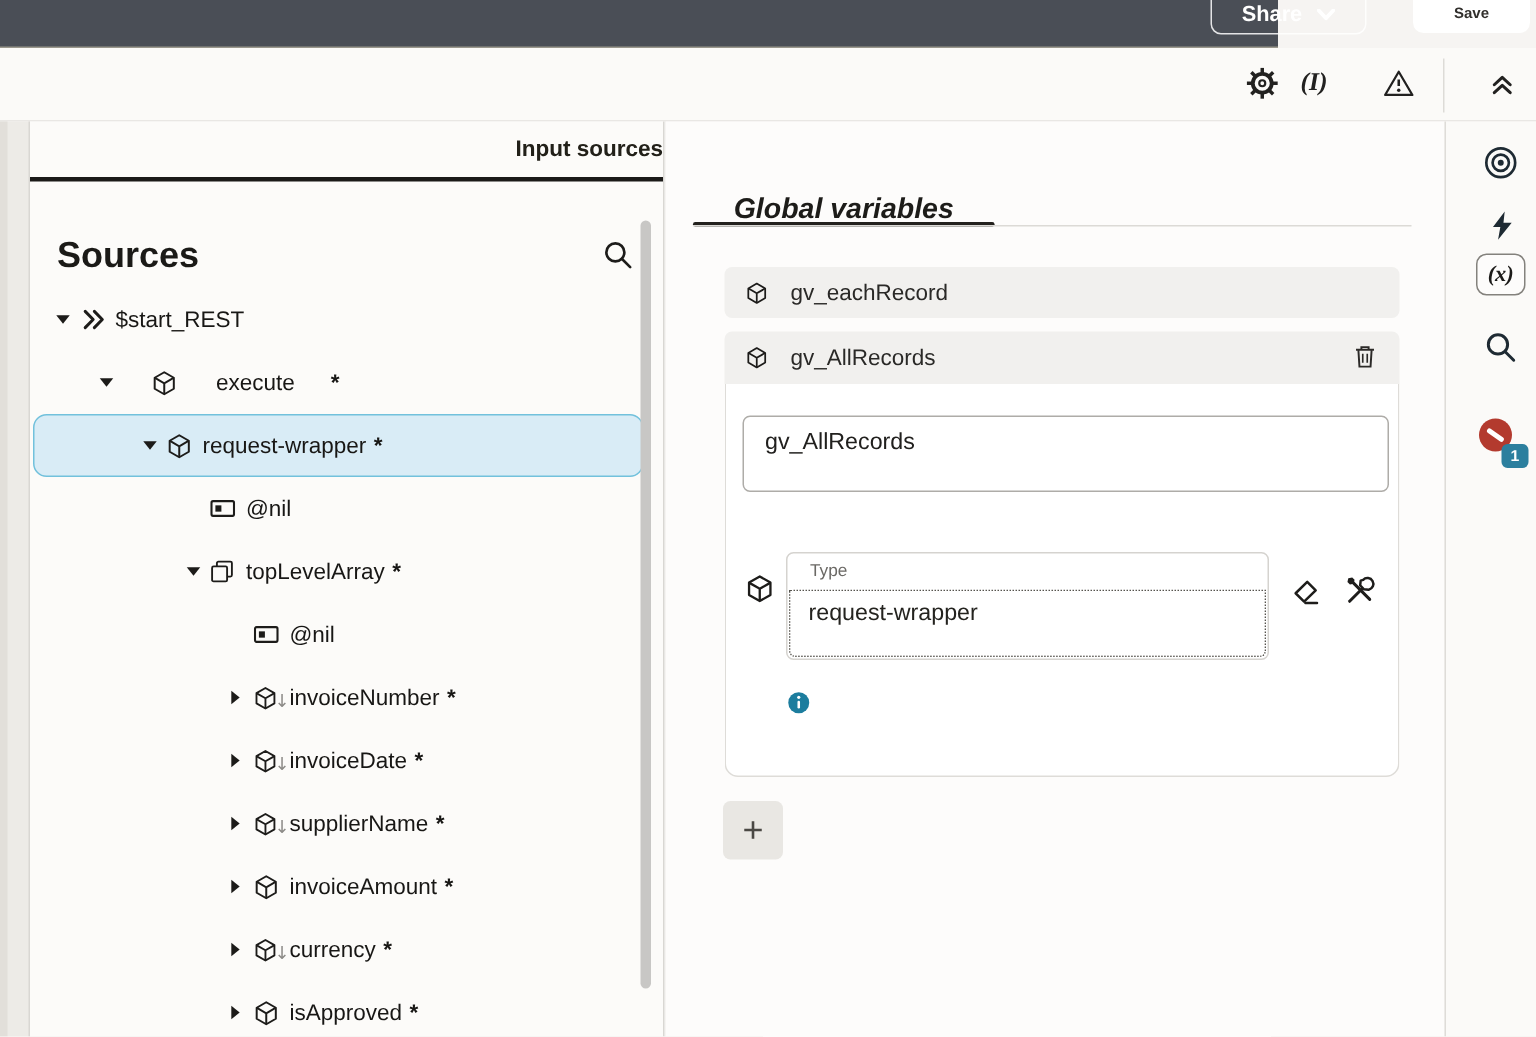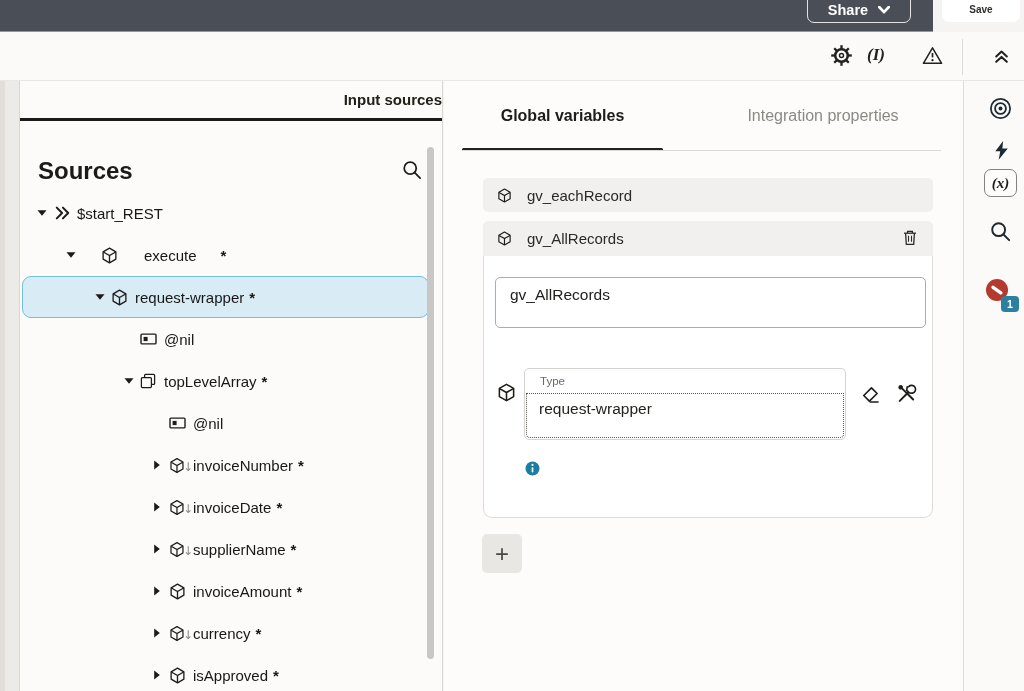--- a/index.html
+++ b/index.html
@@ -1,20 +1,20 @@
 <!DOCTYPE html>
 <html><head>
 <meta charset="utf-8">
 <style>
   * { margin:0; padding:0; box-sizing:border-box; }
   html,body { width:1024px; height:691px; overflow:hidden; }
   body { font-family:"Liberation Sans","DejaVu Sans",sans-serif; background:#f6f4f2; position:relative; color:#1c1b19; }
 
   
-  .topbar { position:absolute; left:0; top:0; width:933px; height:32px; background:#4a4e56; border-bottom:1px solid #9a978c; }
+  .topbar { position:absolute; left:0; top:0; width:852px; height:32px; background:#4a4e56; border-bottom:1px solid #9a978c; }
   .share-btn { position:absolute; left:807px; top:-12px; width:104px; height:35px; border:1px solid rgba(255,255,255,.85); border-radius:7px; background:transparent; display:flex; align-items:center; justify-content:center; gap:10px; padding-top:9px; cursor:pointer; }
   .share-btn span { color:#fff; font-size:14.5px; font-weight:600; }
   .save-btn { position:absolute; left:942px; top:-13px; width:78px; height:35px; border:none; border-radius:7px; background:#ffffff; display:flex; align-items:center; justify-content:center; padding-top:9px; cursor:pointer; }
   .save-btn span { color:#312f2c; font-size:10px; font-weight:600; }
 
   
   .toolbar { position:absolute; left:0; top:32px; width:1024px; height:49px; background:#fbfaf8; border-bottom:1px solid #e9e7e4; }
   .tool-ic { position:absolute; background:none; border:none; cursor:pointer; color:#222120; display:flex; align-items:center; justify-content:center; }
   .ic-gear { left:831px; top:13px; }
   .ic-ident { left:867px; top:13px; font-family:"Liberation Serif","DejaVu Serif",serif; font-style:italic; font-weight:600; font-size:17px; color:#222120; }
@@ -38,21 +38,21 @@
   .tree-row.selected { background:#d9ecf6; border-color:#72c1dc; }
   .caret { width:16px; display:flex; align-items:center; flex:none; }
   .node-ic { width:24px; display:flex; align-items:center; flex:none; color:#1d1c1a; }
   .node-ic .dn { color:#8d8b88; font-size:12px; margin-left:-2px; transform:translateY(2px); font-family:"DejaVu Sans",sans-serif; }
   .node-label { white-space:nowrap; }
   .req { margin-left:5px; font-weight:600; }
   .scroll-thumb { position:absolute; left:407px; top:66px; width:7px; height:512px; background:#c8c7c5; border-radius:4px; }
 
   
   .right-panel { position:absolute; left:444px; top:0; width:519px; height:610px; background:#fdfcfb; }
-  .tab { position:absolute; top:0; height:70px; display:flex; align-items:center; justify-content:center; font-size:16px; cursor:pointer; }
+  .tab { position:absolute; top:0; height:70px; display:flex; align-items:flex-end; justify-content:center; font-size:19px; cursor:pointer;font-style:italic; }
   .tab1 { left:18px; width:201px; font-weight:600; color:#1d1c19; }
   .tab1::after { content:""; position:absolute; left:0; bottom:0; width:100%; height:3.5px; background:#23211d; border-radius:2px; }
   .tab2 { left:239px; width:280px; color:#8b8984; }
   .tab-baseline { position:absolute; left:18px; right:22px; top:69px; height:1px; background:#dcdad6; }
 
   .var-row { position:absolute; left:39px; width:450px; height:34px; background:#f1f0ee; border-radius:5px; display:flex; align-items:center; padding-left:14px; gap:8px; font-size:15px; color:#2a2927; cursor:pointer; }
   .var-row.expanded { border-radius:5px 5px 0 0; height:35px; }
   .var-row .node-ic { width:22px; }
   .trash-btn { position:absolute; right:10px; top:50%; transform:translateY(-50%); width:26px; height:26px; background:none; border:none; cursor:pointer; color:#2c2a28; display:flex; align-items:center; justify-content:center; }
 
@@ -319,23 +319,20 @@
           <span class="node-label">isApproved</span>
           <span class="req">*</span>
         </div>
       </div>
     <div class="scroll-thumb"></div>
   </div>
 
   <div class="right-panel">
     <div class="tab tab1">
       <span>Global variables</span>
-    </div>
-    <div class="tab tab2">
-      <span>Integration properties</span>
     </div>
     <div class="tab-baseline"></div>
 
     <div id="var-rows">
         <div class="var-row" style="top: 97px;">
           <span class="node-ic">
             <svg width="15" height="15" viewBox="0 0 16 16">
               <path d="M8 1.1 L14 4.55 V11.45 L8 14.9 L2 11.45 V4.55 Z" fill="none" stroke="currentColor" stroke-width="1.25" stroke-linejoin="round"></path>
               <path d="M2.2 4.7 L8 8 L13.8 4.7 M8 8 V14.7" fill="none" stroke="currentColor" stroke-width="1.25"></path>
             </svg>

